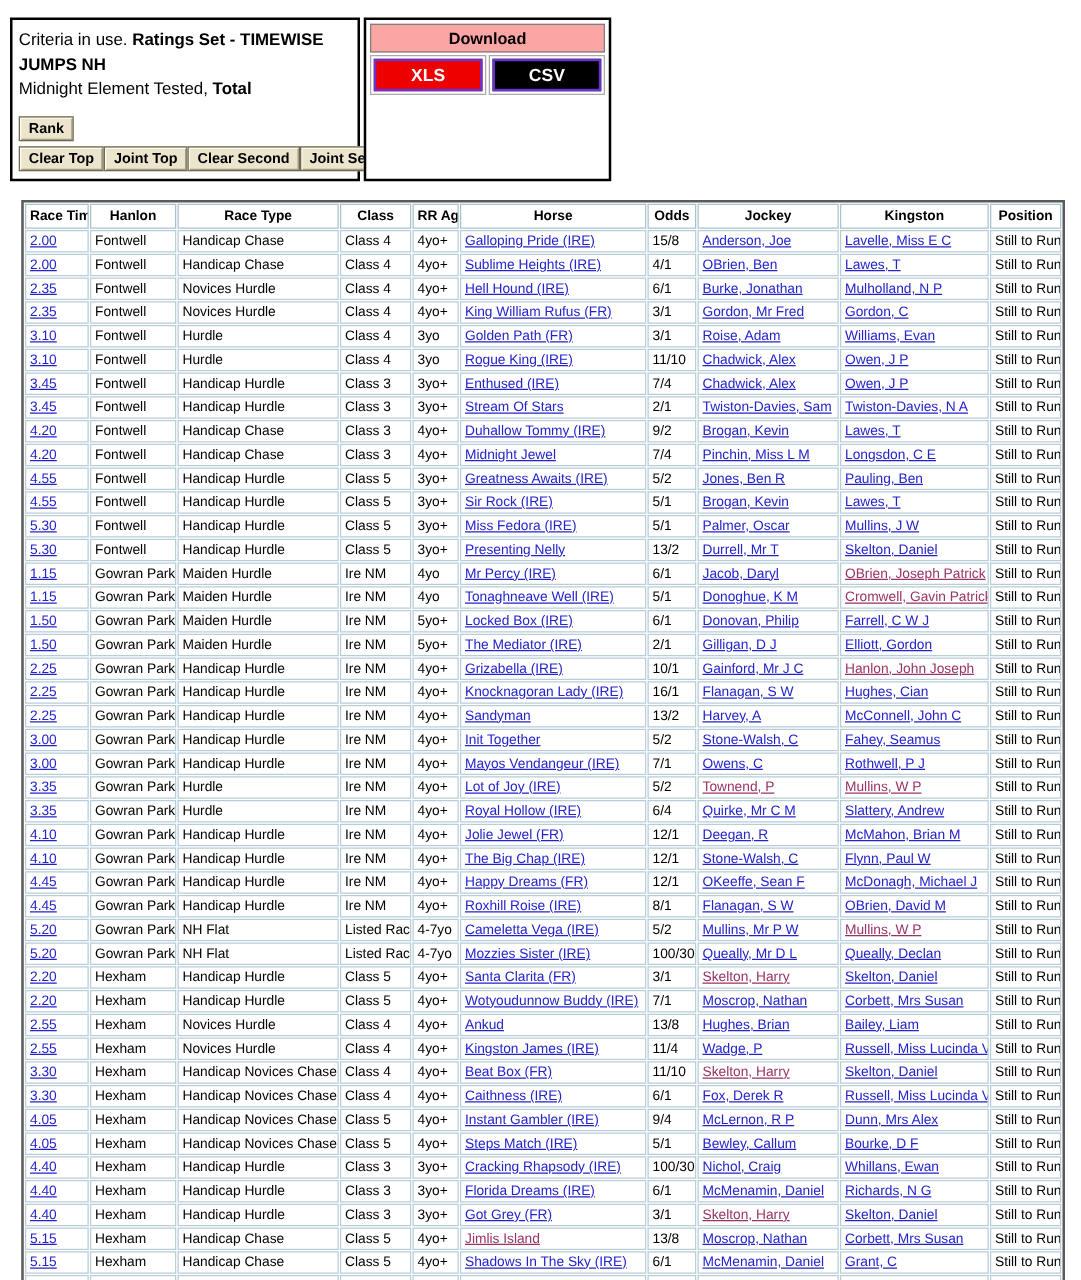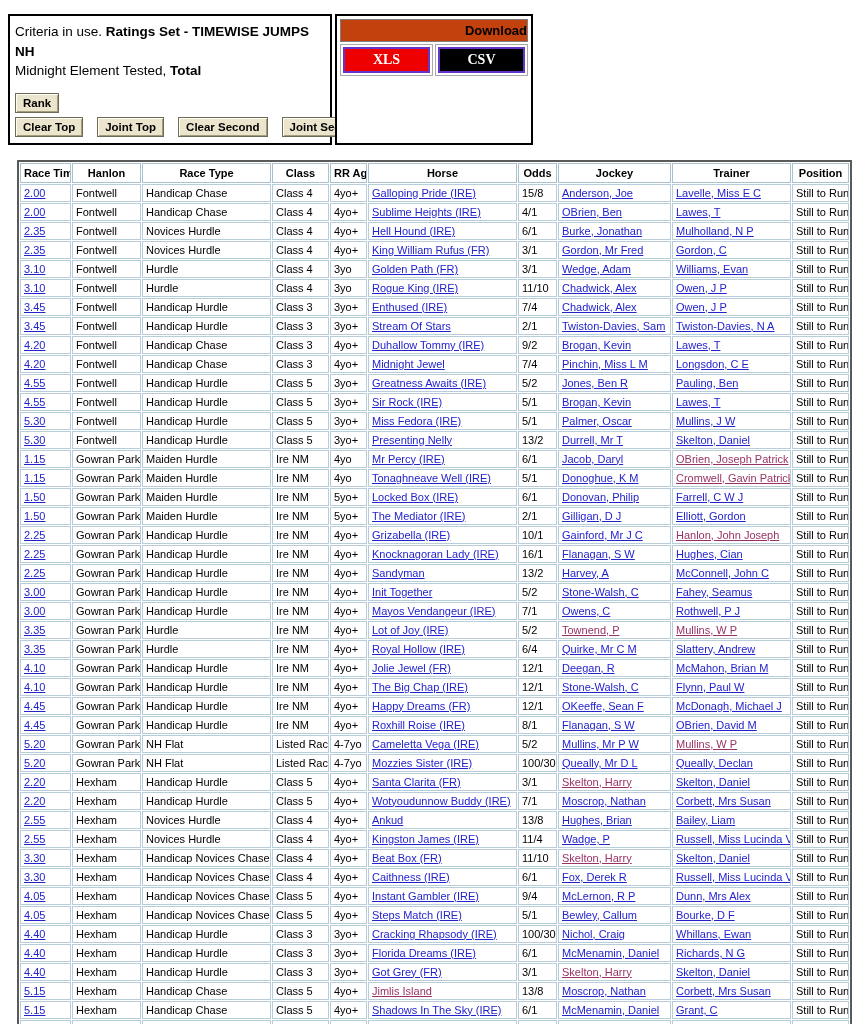--- a/index.html
+++ b/index.html
@@ -18,28 +18,28 @@
     font-family:"Liberation Sans", sans-serif;
     color:#000;
     width:865px;
   }
   .page{padding:14px 8px 10px 8px;}
 
   
   .top-area{display:flex;align-items:stretch;margin-bottom:15px;}
   .criteria-box{
     border:2px solid #000;
-    width:324px;
+    width:280px;
     min-height:114px;
     padding:6px 5px 6px 5px;
     background:#fff;
   }
   .criteria-text{font-size:13.5px;line-height:1.45;}
   .rank-row{margin-top:12px;}
-  .btn-row{margin-top:4px;display:flex;gap:14px;}
+  .btn-row{margin-top:4px;display:flex;gap:0;}
   .beige-btn{
     font-family:"Liberation Sans", sans-serif;
     background:var(--beige);
     border:1px solid #6d6a55;
     box-shadow:inset 1px 1px 0 #fffdf4, inset -1px -1px 0 #a39c7d;
     font-size:11.5px;
     font-weight:bold;
     color:#000;
     padding:3px 7px;
     cursor:pointer;
@@ -48,32 +48,32 @@
   .download-box{
     border:2px solid #000;
     width:198px;
     margin-left:3px;
     background:#fff;
     padding:3px;
     display:flex;
     flex-direction:column;
   }
   .download-header{
-    background:#c2410c;
+    background:#fca5a5;
     border:1px solid #7e7e7e;
-    text-align:right;
+    text-align:center;
     font-weight:bold;
     font-size:13px;
     padding:3px 0;
   }
   .download-buttons{display:flex;gap:2px;margin-top:2px;}
   .dl-cell{flex:1;border:1px solid #a9a9a9;padding:2px;background:#fff;}
   .dl-btn{
     display:block;width:100%;
-    font-family:Liberation Serif, serif;
+    font-family:Liberation Sans, sans-serif;
     font-size:14px;font-weight:bold;color:#fff;
     border:2px solid var(--dl-btn-border);
     padding:3px 0;text-align:center;cursor:pointer;
   }
   .xls-btn{background:var(--xls-bg);}
   .csv-btn{background:var(--csv-bg);}
 
   
   table.race-table{
     margin-left:9px;
@@ -159,21 +159,21 @@
     <thead>
       <tr>
           <th>Race Time</th>
           <th>Hanlon</th>
           <th>Race Type</th>
           <th>Class</th>
           <th>RR Age</th>
           <th>Horse</th>
           <th>Odds</th>
           <th>Jockey</th>
-          <th>Trainer</th>
+          <th>Kingston</th>
           <th>Position</th>
         </tr>
     </thead>
     <tbody>
         <tr>
           <td><a class="lnk">2.00</a></td>
           <td>Fontwell</td>
           <td>Handicap Chase</td>
           <td>Class 4</td>
           <td>4yo+</td>
@@ -220,21 +220,21 @@
           <td>Still to Run</td>
         </tr>
         <tr>
           <td><a class="lnk">3.10</a></td>
           <td>Fontwell</td>
           <td>Hurdle</td>
           <td>Class 4</td>
           <td>3yo</td>
           <td><a class="lnk">Golden Path (FR)</a></td>
           <td>3/1</td>
-          <td><a class="lnk">Wedge, Adam</a></td>
+          <td><a class="lnk">Roise, Adam</a></td>
           <td><a class="lnk">Williams, Evan</a></td>
           <td>Still to Run</td>
         </tr>
         <tr>
           <td><a class="lnk">3.10</a></td>
           <td>Fontwell</td>
           <td>Hurdle</td>
           <td>Class 4</td>
           <td>3yo</td>
           <td><a class="lnk">Rogue King (IRE)</a></td>

